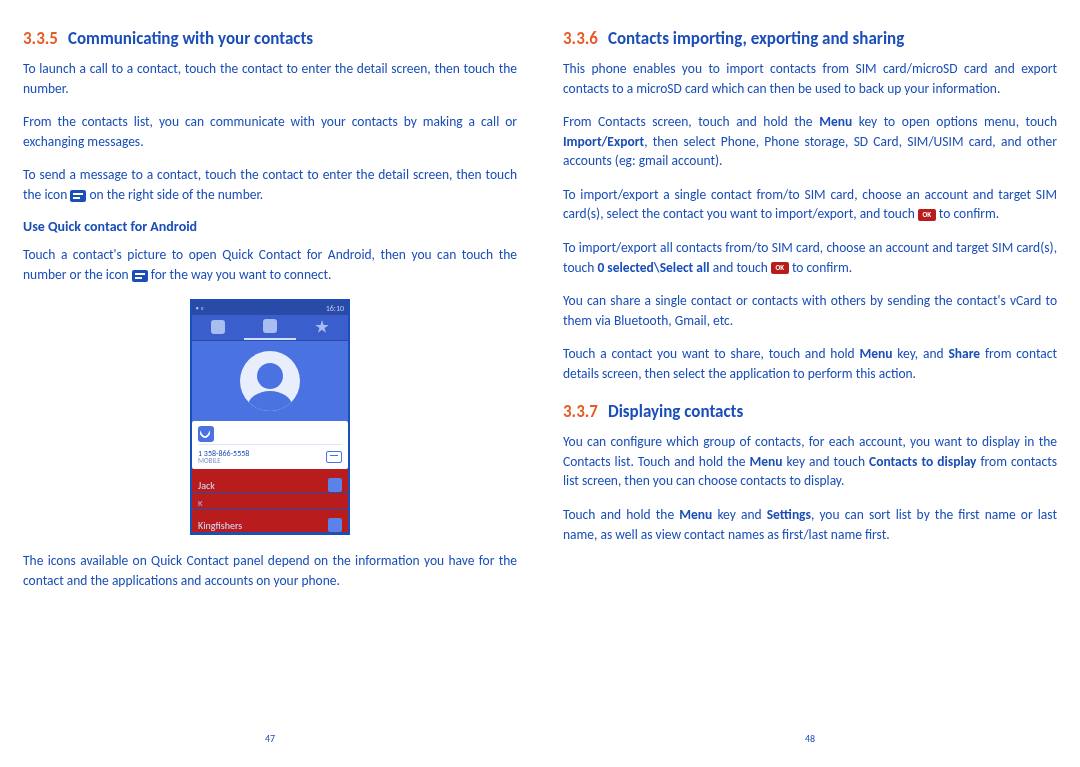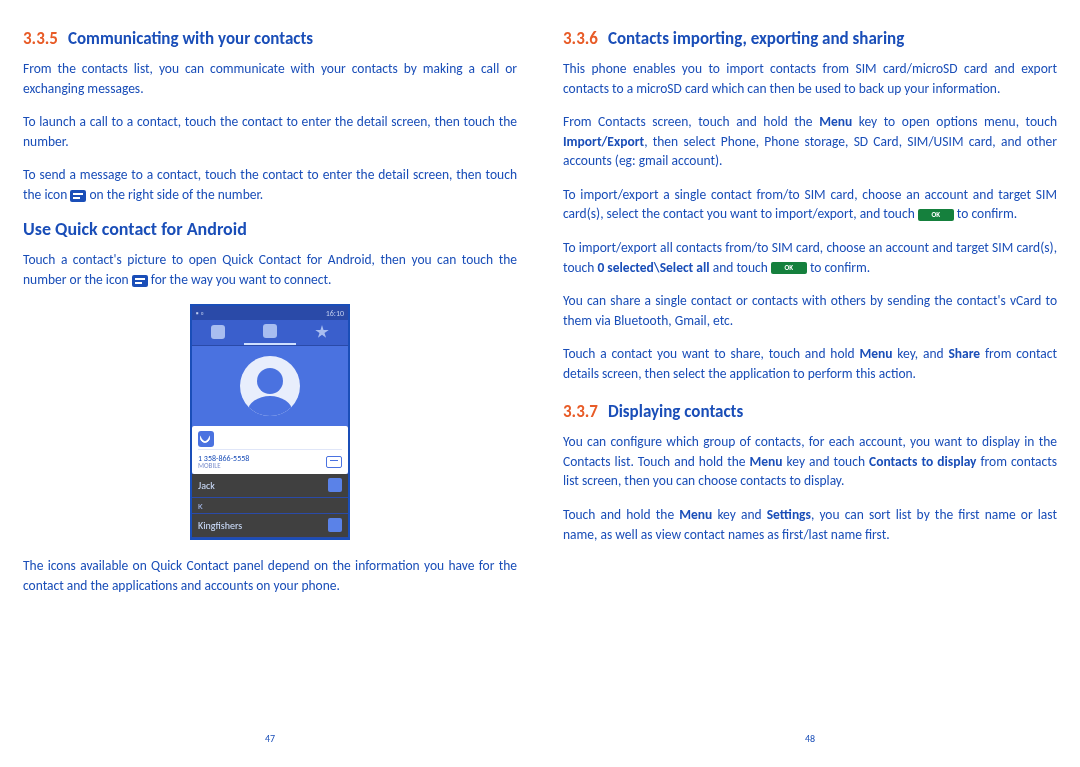--- a/index.html
+++ b/index.html
@@ -25,21 +25,21 @@
     font-size: 10px;
     text-align: right;
   }
   h2 {
     font-size: 17px;
     font-weight: bold;
     margin-bottom: 10px;
   }
   h2 .sec-num { color: #e85c28; margin-right: 10px; }
   h3 {
-    font-size: 18px;
+    font-size: 14px;
     font-weight: bold;
     margin: 14px 0 10px 0;
   }
   p {
     font-size: 13.5px;
     line-height: 1.45;
     margin-bottom: 14px;
     text-align: justify;
   }
   b { font-weight: bold; }
@@ -60,22 +60,22 @@
     background:#fff;
   }
   .inline-icon.msg::after {
     content:"";
     position:absolute;
     left:3px; top:7px; width:7px;
     height:2px;
     background:#fff;
   }
   .inline-icon.ok {
-    width: 36px; height: 12px;
-    background:#15803d;
+    width: 18px; height: 12px;
+    background:#b91c1c;
     font-size:7px; color:#fff;
     text-align:center; line-height:12px;
     font-weight:bold;
   }
   .screenshot {
     width: 160px;
     margin: 6px auto 16px auto;
     border: 2px solid #1a4eb8;
     background: #3a5fcc;
     font-size: 9px;
@@ -149,42 +149,42 @@
   }
   .card-row1 { display:flex; align-items:center; gap:6px; height:20px; border-bottom:1px solid #e0e6f8;}
   .card-phone-ic { width:16px; height:16px; background:#4a72e0; border-radius:3px; position:relative;}
   .card-phone-ic::after{content:"";position:absolute;width:8px;height:8px;border:2px solid #fff;border-radius:50%;border-top:none;border-right:none;transform:rotate(-45deg);left:2px;top:2px;}
   .card-row2 { display:flex; justify-content:space-between; align-items:center; padding:4px 0 0 0;}
   .card-num { font-size:8px; line-height:1.1;}
   .card-num .sub { color:#7a8ecc; font-size:7px;}
   .card-msg-ic { width:16px; height:12px; border:1.5px solid #4a72e0; border-radius:2px; position:relative;}
   .card-msg-ic::after{content:"";position:absolute;left:3px;right:3px;top:3px;height:1px;background:#4a72e0;}
   .list-row {
-    background:#404040;
+    background:#b91c1c;
     color:#cfe0ff;
     height:24px;
     display:flex;
-    align-items:center;
+    align-items:flex-end;
     justify-content:space-between;
     padding:0 6px;
     border-bottom:1px solid #2a4aa8;
     font-size:10px;
   }
   .list-row.letter { height:16px; font-size:9px; color:#a8bdf0;}
   .row-avatar { width:14px; height:14px; background:#5a82e8; border-radius:2px;}
 </style>
 </head>
 <body>
 
 <div class="page">
   <h2>
     <span class="sec-num">3.3.5</span><span>Communicating with your contacts</span>
   </h2>
+  <p>To launch a call to a contact, touch the contact to enter the detail screen, then touch the number.</p>
   <p>From the contacts list, you can communicate with your contacts by making a call or exchanging messages.</p>
-  <p>To launch a call to a contact, touch the contact to enter the detail screen, then touch the number.</p>
   <p>
     <span>To send a message to a contact, touch the contact to enter the detail screen, then touch the icon </span><span class="inline-icon msg"></span><span> on the right side of the number.</span>
   </p>
   <h3>Use Quick contact for Android</h3>
   <p>
     <span>Touch a contact's picture to open Quick Contact for Android, then you can touch the number or the icon </span><span class="inline-icon msg"></span><span> for the way you want to connect.</span>
   </p>
 
   <div class="screenshot">
     <div class="statusbar">

